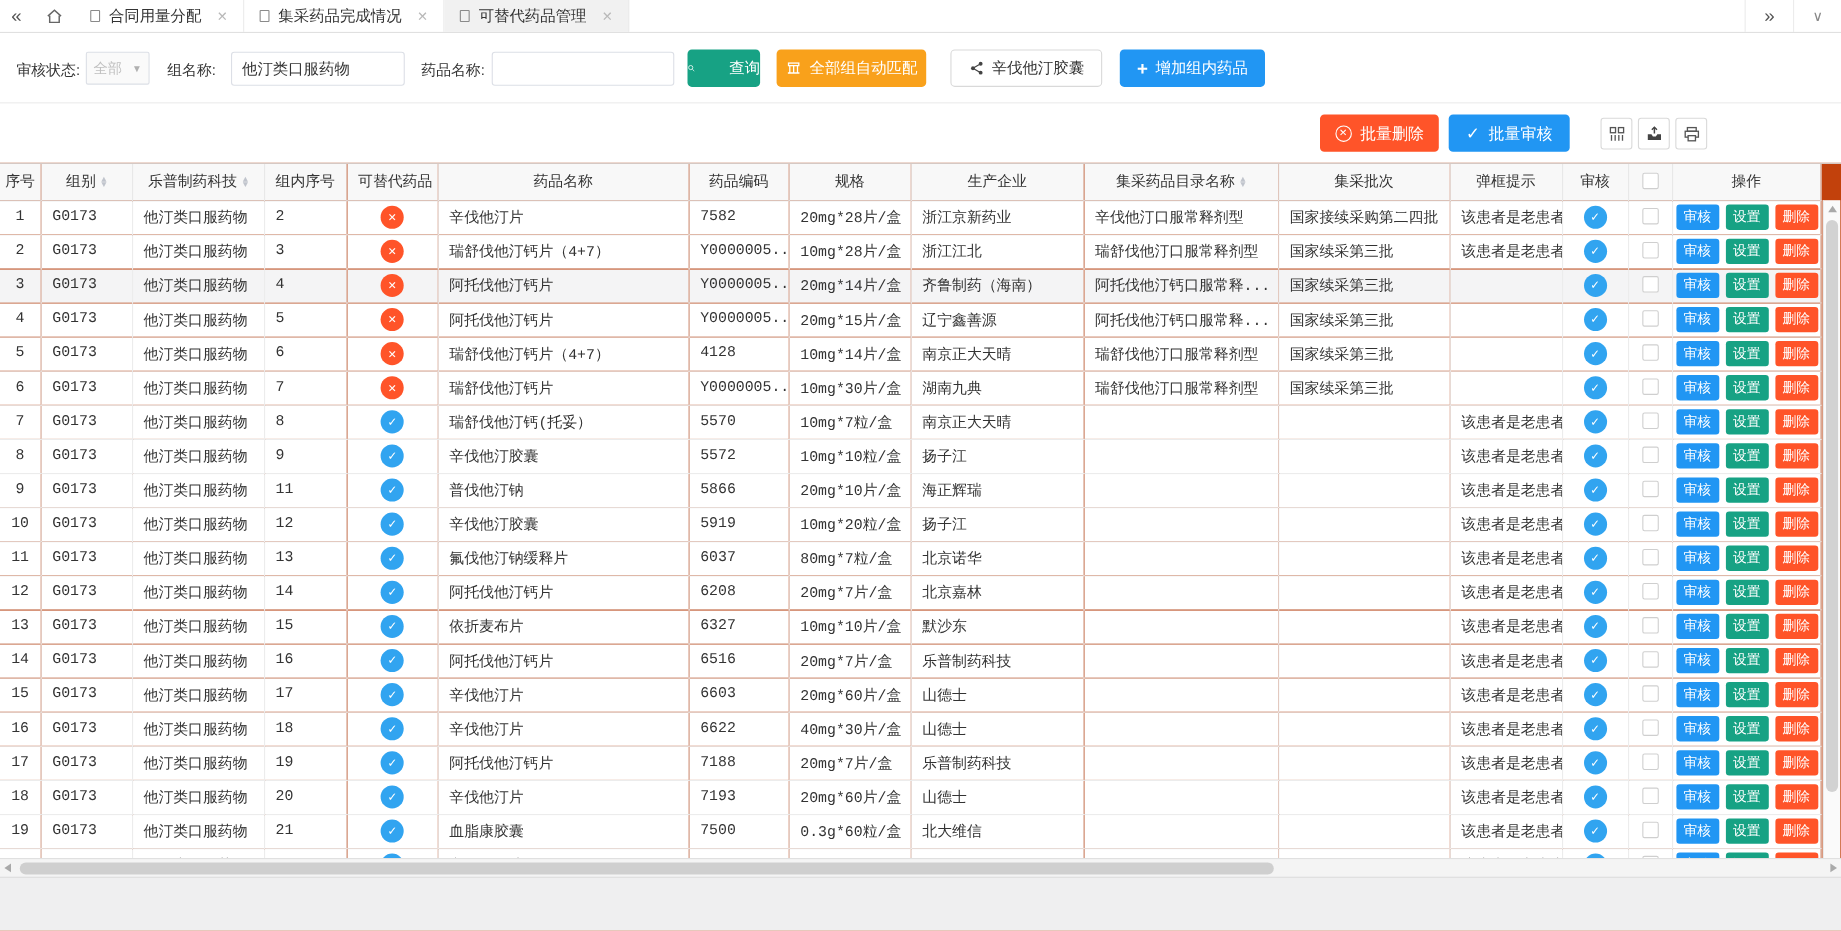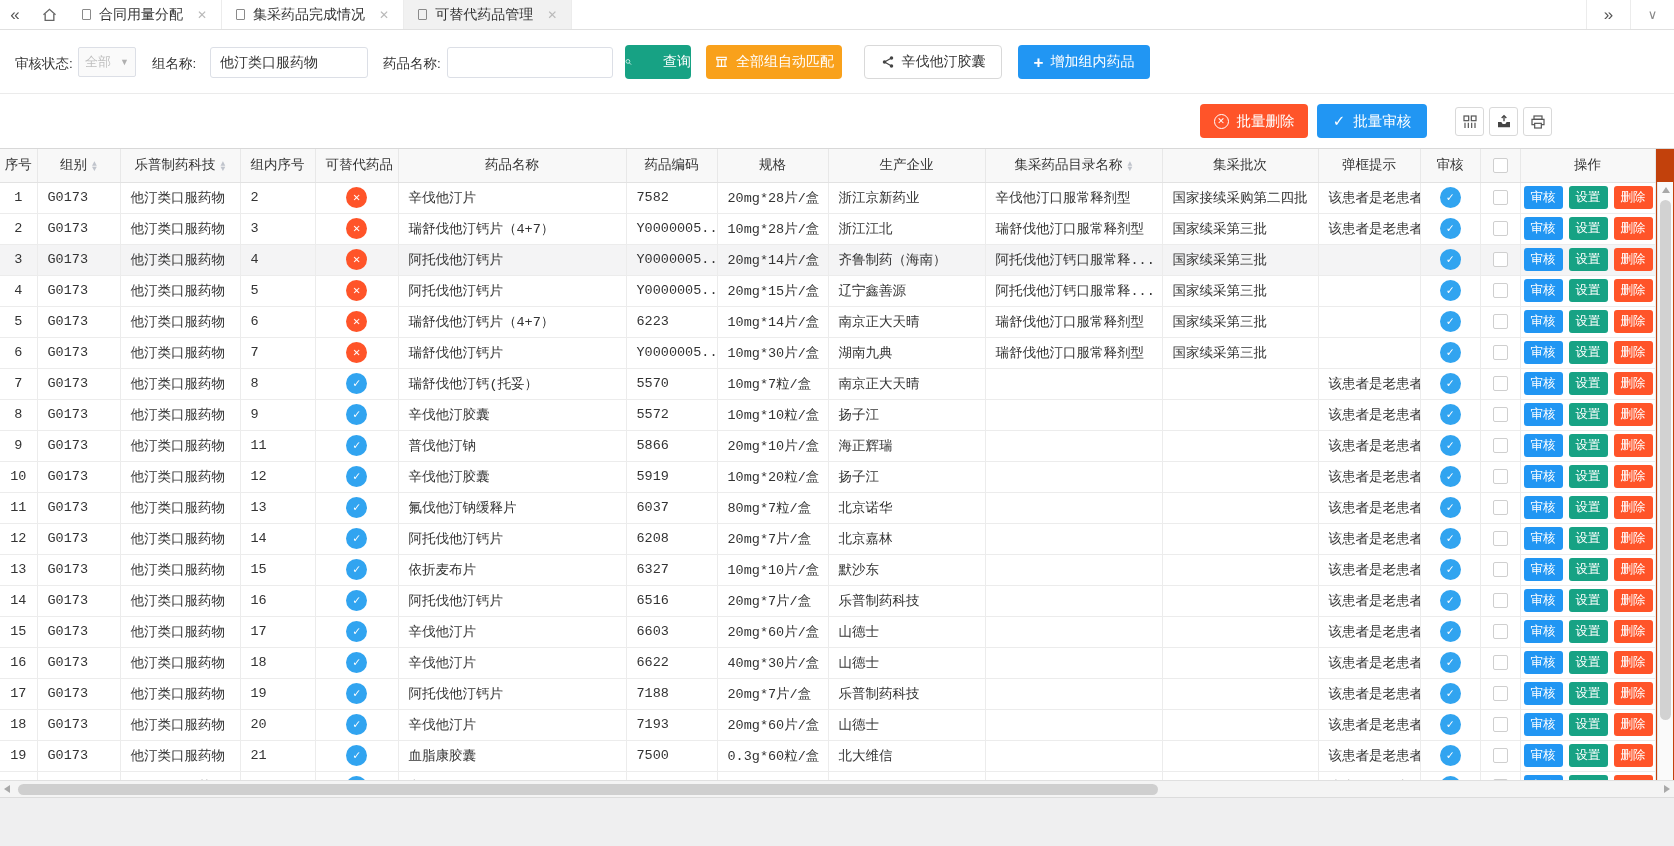--- a/index.html
+++ b/index.html
@@ -325,21 +325,21 @@
             <td class="c"><span class="cb"></span></td>
             <td class="c"><span class="ob a">审核</span><span class="ob s">设置</span><span class="ob d">删除</span></td>
           </tr>
           <tr>
             <td class="c">5</td>
             <td>G0173</td>
             <td>他汀类口服药物</td>
             <td>6</td>
             <td class="c"><span class="ic no">✕</span></td>
             <td>瑞舒伐他汀钙片（4+7）</td>
-            <td>6223</td>
+            <td>4128</td>
             <td>10mg*14片/盒</td>
             <td>南京正大天晴</td>
             <td>瑞舒伐他汀口服常释剂型</td>
             <td>国家续采第三批</td>
             <td></td>
             <td class="c"><span class="ic yes">✓</span></td>
             <td class="c"><span class="cb"></span></td>
             <td class="c"><span class="ob a">审核</span><span class="ob s">设置</span><span class="ob d">删除</span></td>
           </tr>
           <tr>

